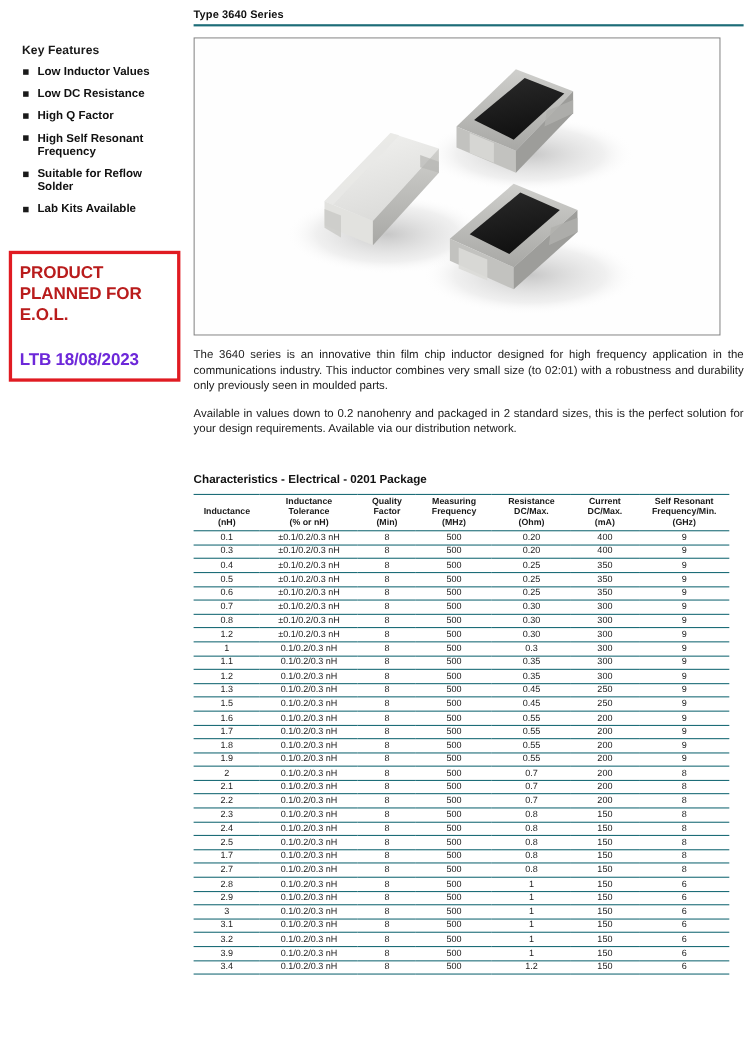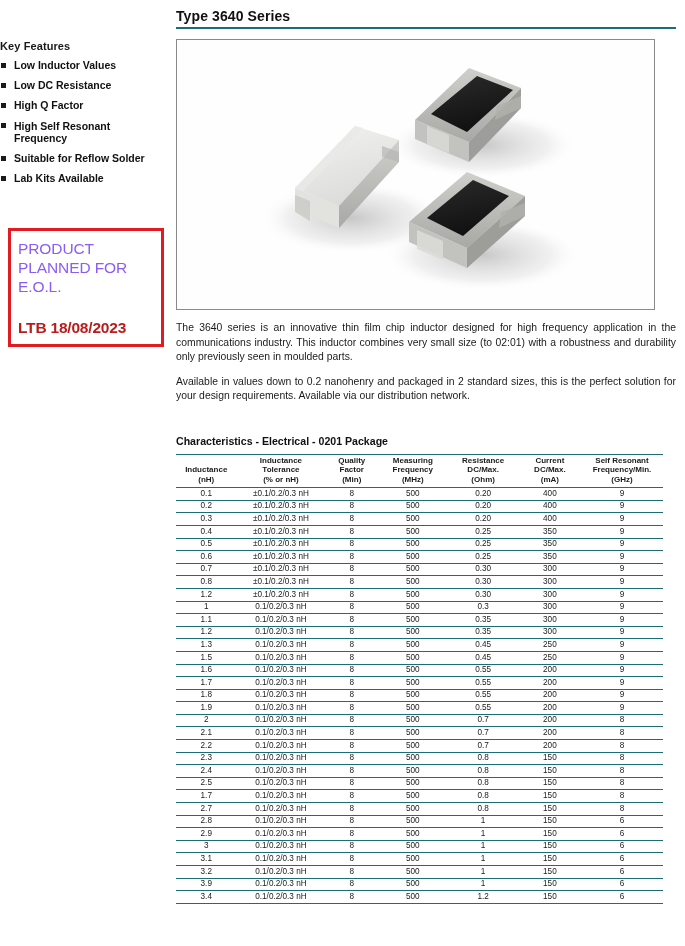--- a/index.html
+++ b/index.html
@@ -14,21 +14,21 @@
     position: relative;
   }
 
   
   .page { position: relative; width: 685px; height: 946px; }
 
   .left-col {
     position: absolute;
     left: 0; top: 0;
     width: 170px;
-    padding: 40px 6px 0 0;
+    padding: 40px 6px 0 20px;
   }
 
   .right-col {
     position: absolute;
     left: 176px; top: 0;
     width: 500px;
     padding-top: 8px;
   }
 
   
@@ -62,41 +62,41 @@
     position: absolute;
     left: 8px;
     top: 228px;
     width: 156px;
     height: 119px;
     border: 3px solid #e01b22;
     background: #ffffff;
     padding: 8px 7px 6px 7px;
   }
   .eol-title {
-    color: #8b5cf6;
+    color: #b91c1c;
     font-size: 15.5px;
-    font-weight: normal;
+    font-weight: bold;
     line-height: 19px;
     margin: 0;
     letter-spacing: -0.1px;
   }
   .eol-date {
-    color: #b91c1c;
+    color: #6d28d9;
     font-size: 15.5px;
     font-weight: bold;
     margin: 0;
     position: absolute;
     left: 7px;
     bottom: 7px;
     letter-spacing: -0.2px;
   }
 
   
   .doc-title {
-    font-size: 14px;
+    font-size: 10px;
     font-weight: bold;
     color: #111;
     margin: 0 0 3px 0;
     letter-spacing: .1px;
   }
   .title-rule {
     height: 2px;
     background: #1d6d78;
     width: 100%;
     margin-bottom: 10px;
@@ -304,38 +304,29 @@
           <tr>
             <td>0.1</td>
             <td>±0.1/0.2/0.3 nH</td>
             <td>8</td>
             <td>500</td>
             <td>0.20</td>
             <td>400</td>
             <td>9</td>
           </tr>
           <tr>
-            <td>0.2</td>
+            <td>0.3</td>
             <td>±0.1/0.2/0.3 nH</td>
             <td>8</td>
             <td>500</td>
             <td>0.20</td>
             <td>400</td>
             <td>9</td>
           </tr>
           <tr>
-            <td>0.3</td>
-            <td>±0.1/0.2/0.3 nH</td>
-            <td>8</td>
-            <td>500</td>
-            <td>0.20</td>
-            <td>400</td>
-            <td>9</td>
-          </tr>
-          <tr>
             <td>0.4</td>
             <td>±0.1/0.2/0.3 nH</td>
             <td>8</td>
             <td>500</td>
             <td>0.25</td>
             <td>350</td>
             <td>9</td>
           </tr>
           <tr>
             <td>0.5</td>

